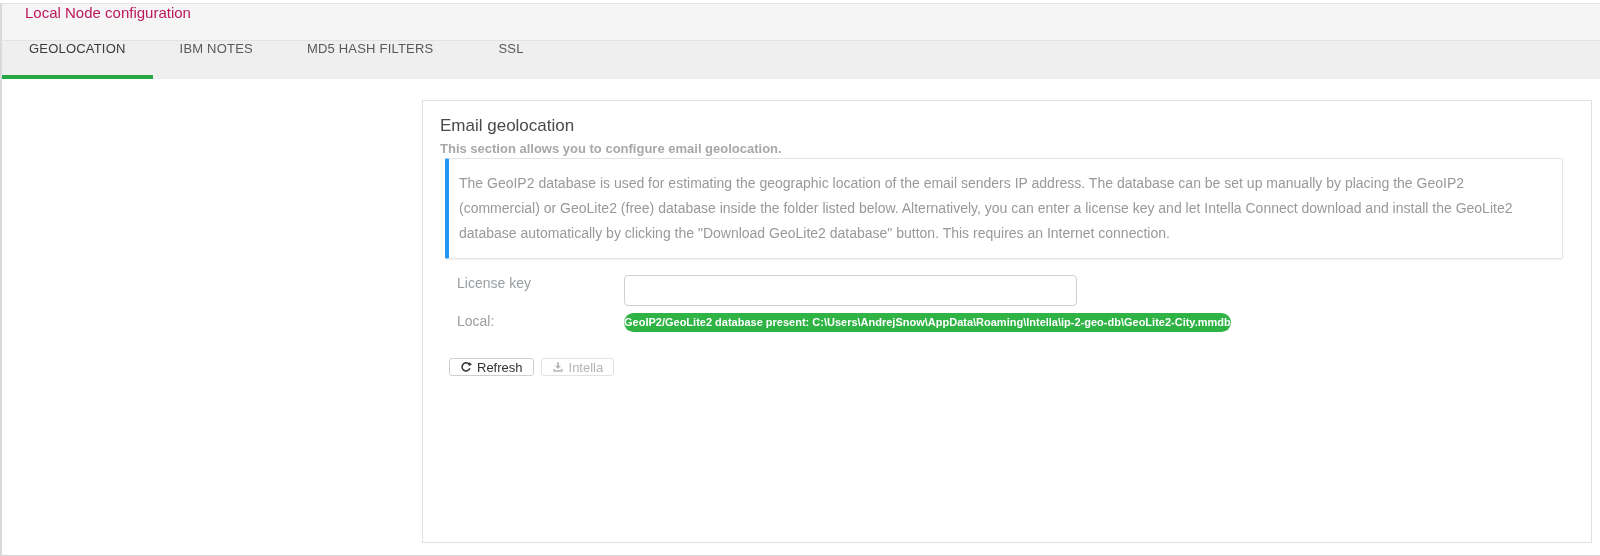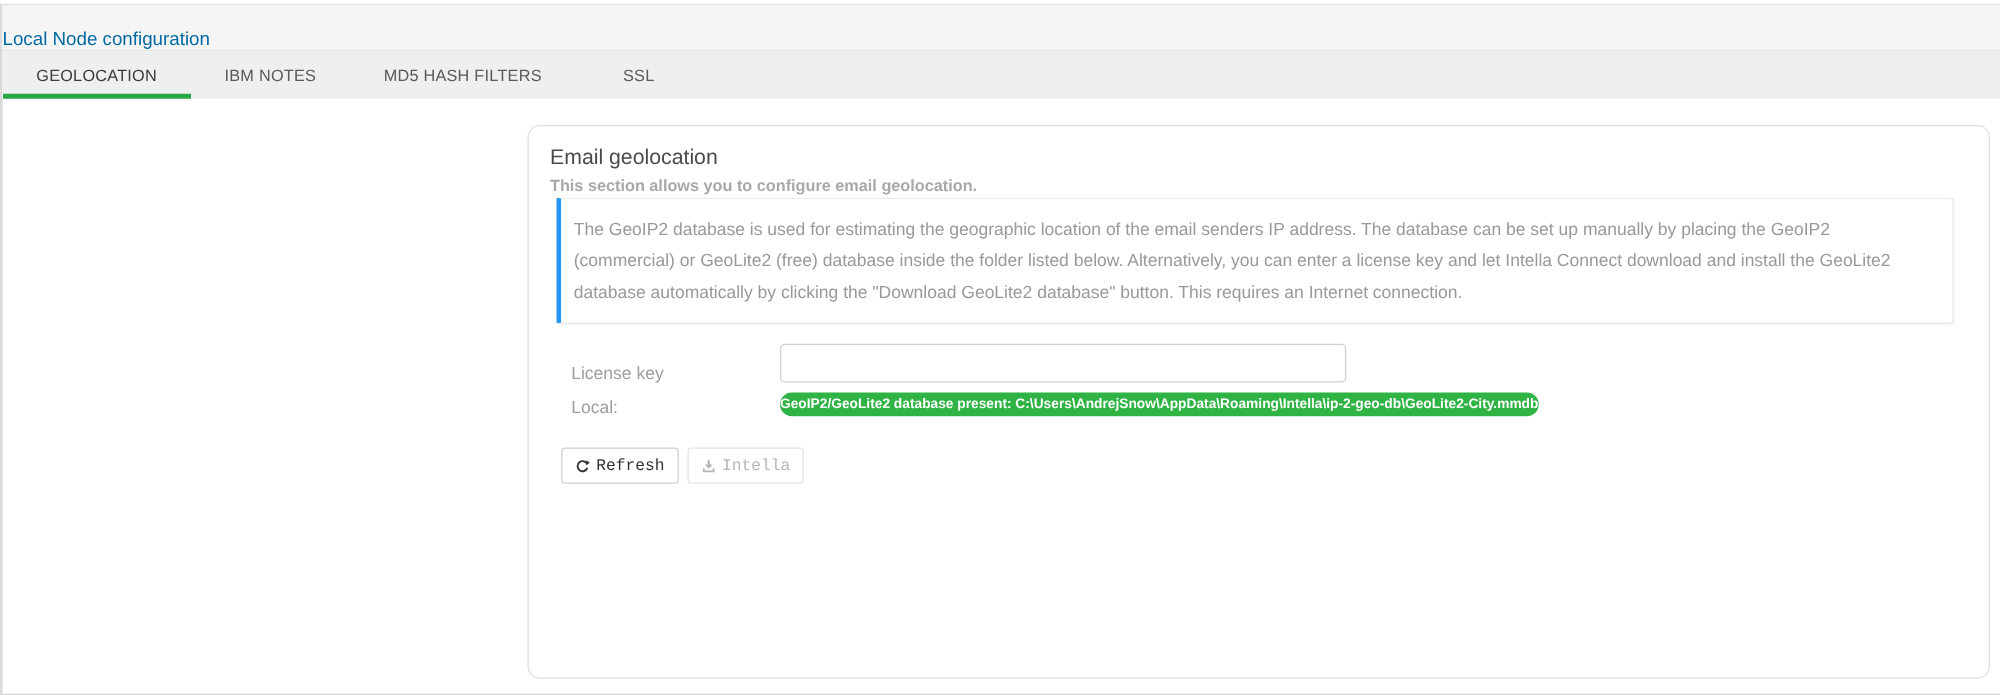--- a/index.html
+++ b/index.html
@@ -14,90 +14,91 @@
     box-sizing: border-box;
     border-left: 2px solid #dadada;
     border-bottom: 1px solid #d6d6d6;
   }
   
   .titlebar {
     margin-top: 3px; height: 36px;
     background: #f5f5f6;
     border-top: 1px solid #e3e3e3;
     border-bottom: 1px solid #e3e3e3;
-    display: flex; align-items: flex-end;
-    font-size: 15px; color: #0369a1;
+    display: flex; align-items: flex-start;
+    padding-left: 23px;
+    font-size: 15px; color: #be185d;
   }
   
   .tabbar {
     height: 38px; background: #efeff0;
     display: flex; align-items: stretch;
   }
   .tab {
-    display: flex; align-items: center; justify-content: center;
+    display: flex; align-items: flex-start; justify-content: center;
     padding: 0 27px; box-sizing: border-box;
     font-size: 13px; color: #58595b; letter-spacing: .2px;
     cursor: pointer; white-space: nowrap;
   }
   .tab.active {
     color: #3a3a3a;
     box-shadow: inset 0 -4px 0 0 var(--accent-green, #2aa745);
   }
   .tab.tab-ssl { padding: 0 38px; }
   
   .content { padding-top: 21px; }
   .card {
     margin-left: 420px; width: 1170px; height: 443px;
     box-sizing: border-box;
     background: #fff;
-    border: 1px solid #e0e0e0; border-radius: 10px;
+    border: 1px solid #e0e0e0; border-radius: 0;
     padding: 14px 28px 0 17px;
   }
   .card-title { font-size: 17px; line-height: 22px; color: #4a4a4a; }
   .card-subtitle {
     margin-top: 3px; font-size: 13px; line-height: 18px;
     font-weight: bold; color: #a8a8a8;
   }
   .info-box {
     margin: 0 0 14px 5px;
     border: 1px solid #e4e4e4;
     border-left: 4px solid var(--info-blue, #2196f3);
     border-radius: 2px;
     box-shadow: 0 1px 2px rgba(0,0,0,.06);
     padding: 12px 16px 12px 10px;
     font-size: 14px; line-height: 25px; color: #97999c;
     background: #fff;
   }
   .info-box:first-of-type { margin-top: 19px; }
   .link { color: var(--link-blue, #2196f3); text-decoration: none; }
   
-  .form-row { display: flex; align-items: flex-end; margin-left: 17px; }
+  .form-row { display: flex; align-items: flex-start; margin-left: 17px; }
   .form-row.row-license { margin-top: 16px; }
   .form-row.row-status { margin-top: 7px; min-height: 20px; }
   .form-label { width: 167px; flex: 0 0 167px; font-size: 14px; color: #9a9ea1; }
   .text-input {
     width: 453px; height: 31px; box-sizing: border-box;
     border: 1px solid #ccd0d6; border-radius: 4px;
     padding: 0 10px; font-size: 14px; color: #333;
     font-family: inherit; outline: none; background: #fff;
   }
   .badge {
     display: inline-block;
     background: var(--badge-green, #2fb344);
     color: #fff; font-size: 11px; font-weight: bold;
     padding: 3px 0 4px; border-radius: 10px;
     white-space: nowrap; line-height: 12px;
   }
   
   .btn-row { margin: 25px 0 0 9px; display: flex; gap: 7px; }
   .btn {
     display: inline-flex; align-items: center; gap: 5px;
-    height: 29px; padding: 0 10px;
+    height: 18px; padding: 0 10px;
     background: #fff; border: 1px solid #cfcfcf; border-radius: 3px;
-    font-size: 13px; color: #333; font-family: Liberation Mono, monospace; cursor: pointer;
+    font-size: 13px; color: #333; font-family: Liberation Sans, sans-serif; cursor: pointer;
   }
   .btn.disabled { color: #b5b5b5; border-color: #e2e2e2; cursor: default; }
   .btn .icn { display: inline-flex; }
   .btn svg { display: block; }
 </style>
 </head>
 <body>
 
 <div class="page">
 

